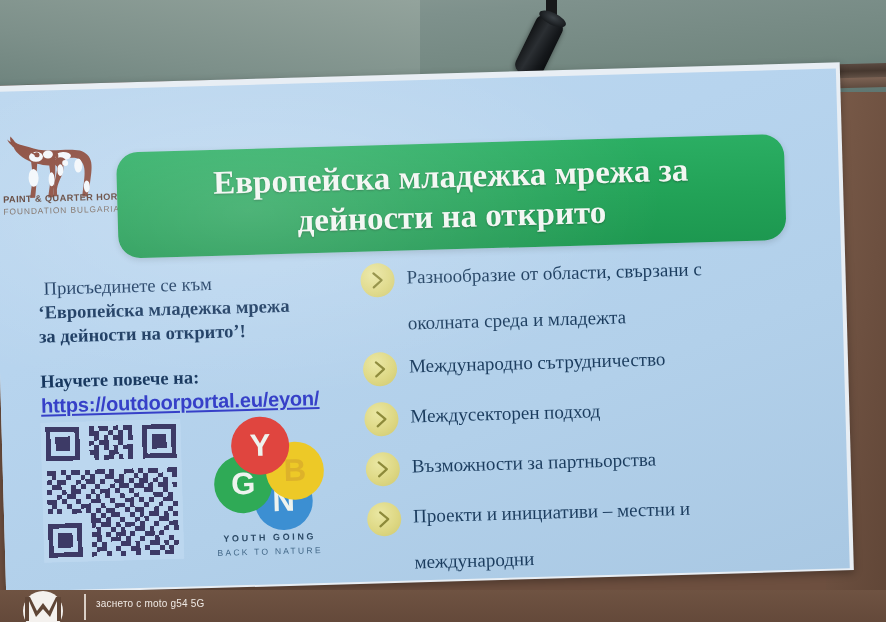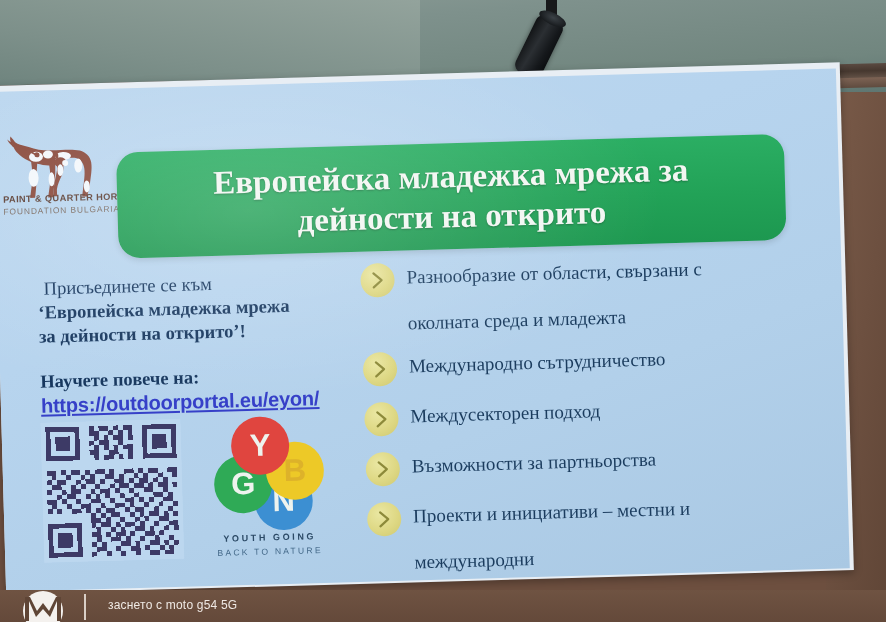--- a/index.html
+++ b/index.html
@@ -317,24 +317,23 @@
   .wm-divider {
     position: absolute;
     left: 84px; top: 594px;
     width: 2px; height: 26px;
     background: #d9cfc7;
   }
   .wm-text {
     position: absolute;
     left: 96px; top: 598px;
     font-family: "Liberation Sans", sans-serif;
-    font-size: 12px;
+    font-size: 10px;
     color: #efe9e4;
     letter-spacing: .2px;
-    margin-left: 12px;
   }
 </style>
 </head>
 <body>
 
 <div id="photo">
 
   <div class="ceiling"></div>
   <div class="ceiling-left-strip"></div>
   <div class="ceiling-rail"></div>

